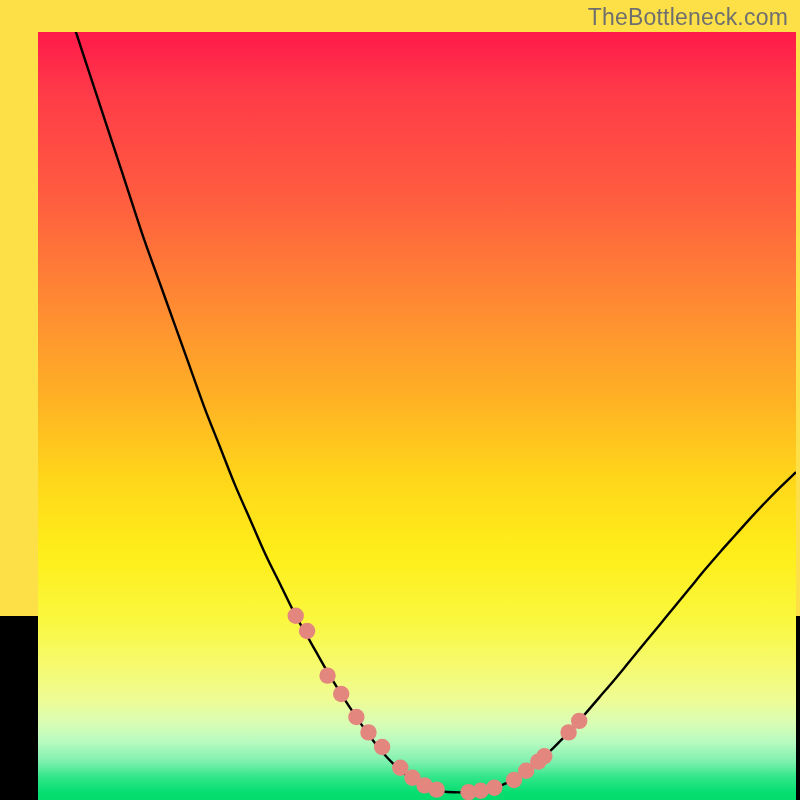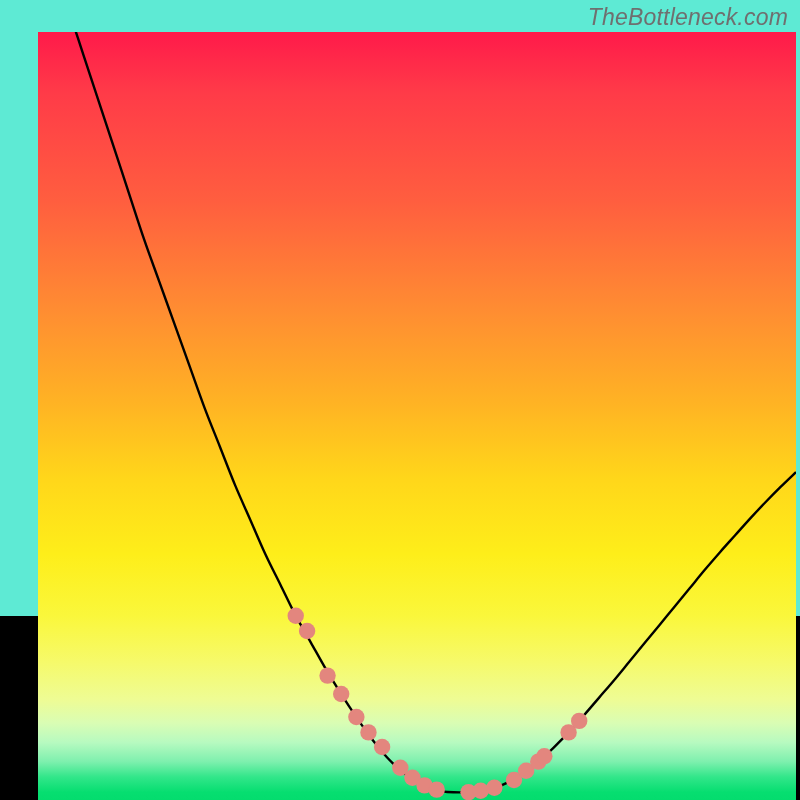--- a/index.html
+++ b/index.html
@@ -8,22 +8,21 @@
     width: 800px;
     height: 800px;
     overflow: hidden;
     background: #000;
     font-family: Arial, Helvetica, sans-serif;
   }
   .frame {
     position: relative;
     width: 800px;
     height: 616px;
-    background: #5eead4;
-    font-style: italic;
+    background: #fde047;
   }
   .watermark {
     position: absolute;
     top: 4px;
     right: 12px;
     color: #6f6f6f;
     font-size: 23px;
     font-weight: 500;
     letter-spacing: 0.2px;
     z-index: 10;

